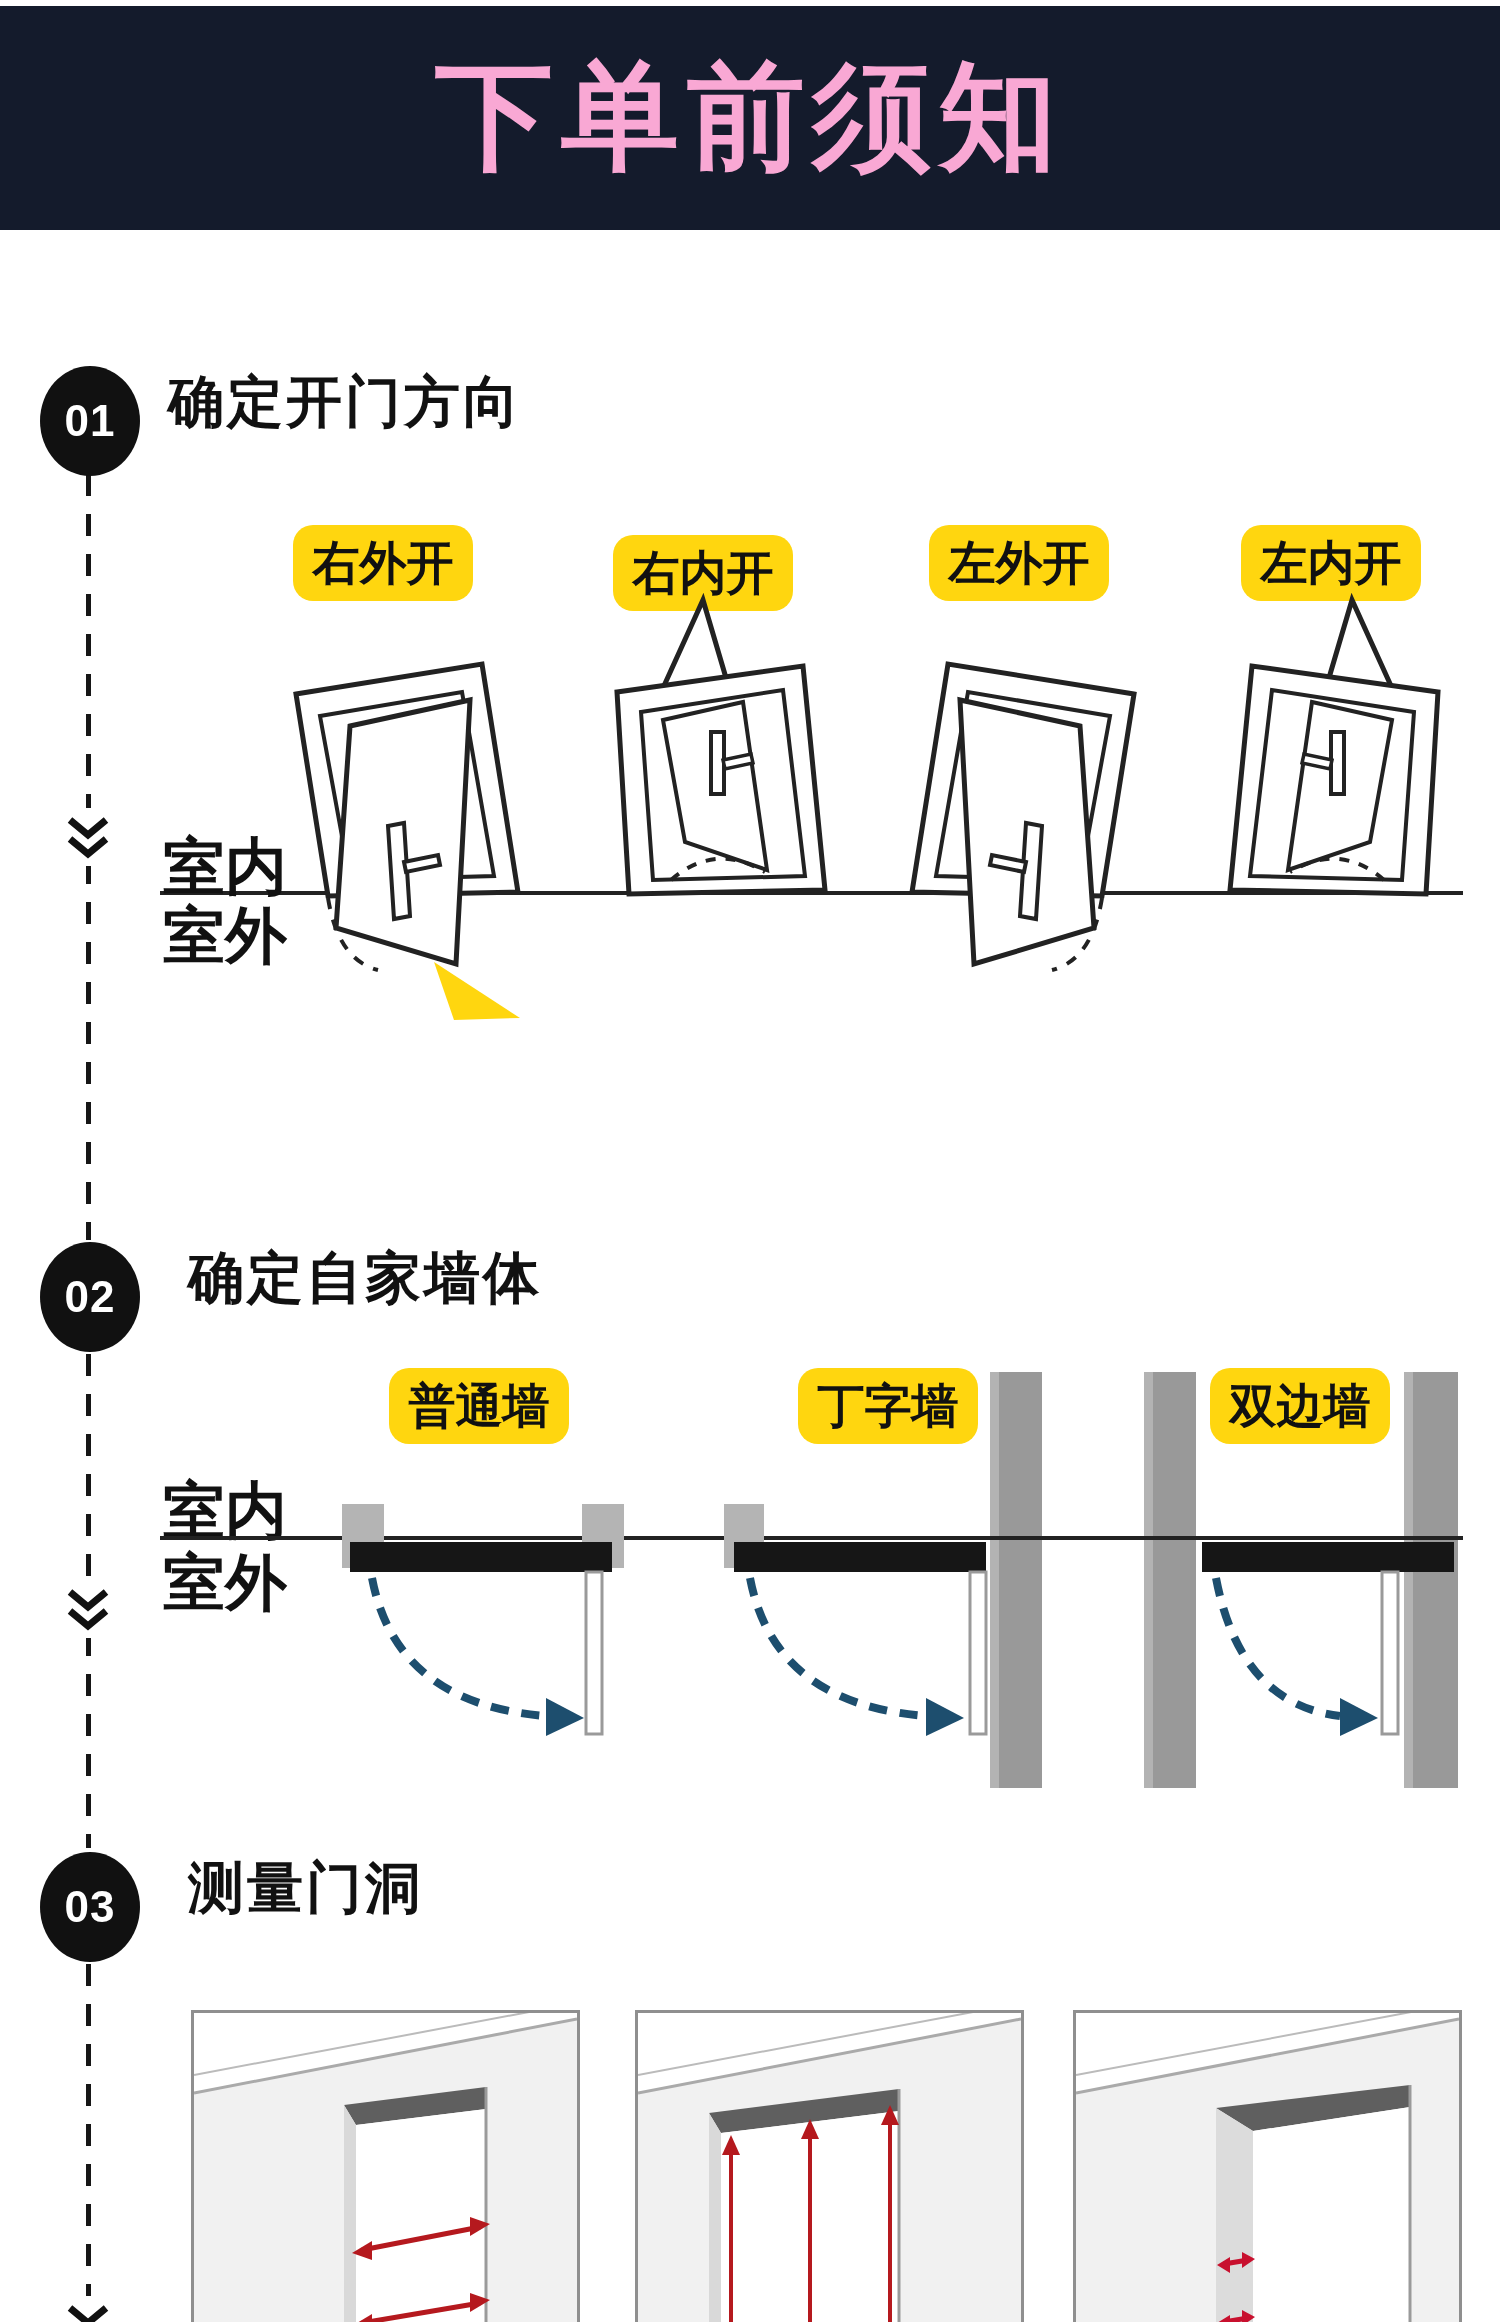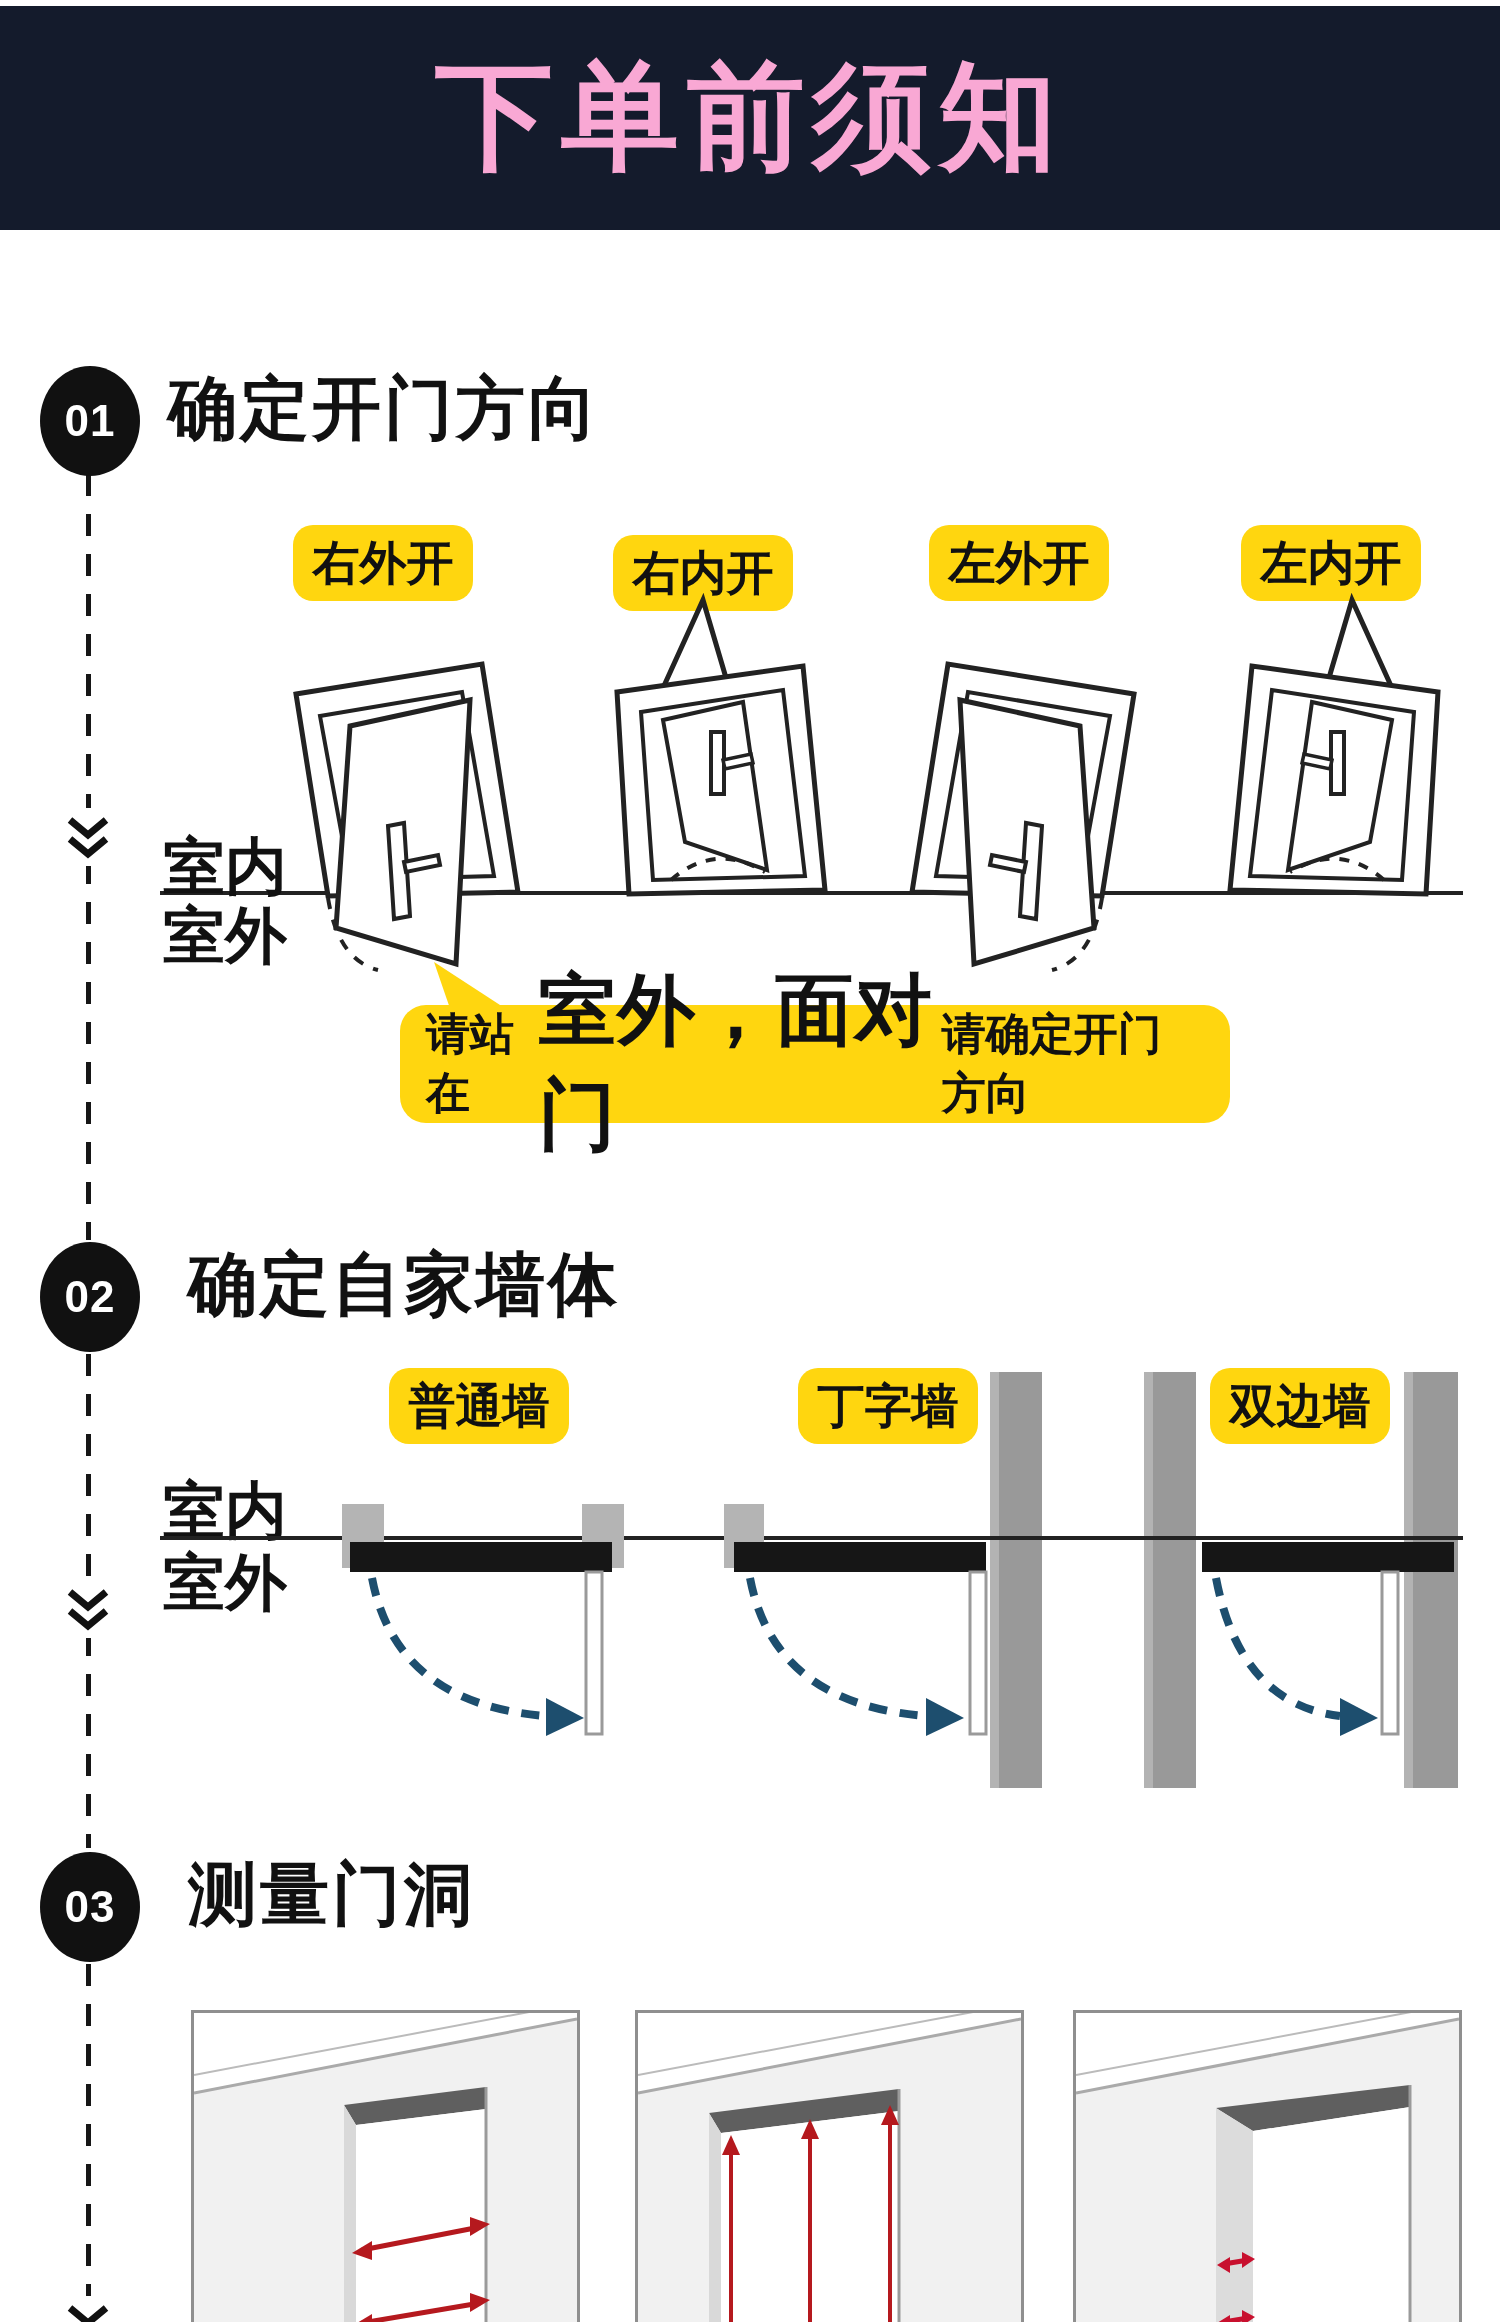--- a/index.html
+++ b/index.html
@@ -11,21 +11,21 @@
   
   .banner{left:0;top:6px;width:1500px;height:224px;background:#141b2c;
     display:flex;align-items:center;justify-content:center;}
   .banner-title{color:#f9a8d4;font-size:118px;font-weight:900;letter-spacing:8px;white-space:nowrap;}
   
   .dash-seg{width:5px;left:86px;background:repeating-linear-gradient(180deg,#161616 0 22px,rgba(0,0,0,0) 22px 40px);}
   .chev-wrap{left:60px;width:56px;background:#fff;padding:4px 0;display:flex;justify-content:center;}
   
   .step-badge{width:100px;height:110px;border-radius:50%;background:#111;color:#fff;
     display:flex;align-items:center;justify-content:center;font-size:44px;font-weight:700;letter-spacing:1px;}
-  .step-title{font-size:69px;font-weight:900;color:#111;letter-spacing:3px;white-space:nowrap;line-height:1;}
+  .step-title{font-size:56px;font-weight:900;color:#111;letter-spacing:3px;white-space:nowrap;line-height:1;}
   
   .pill{background:#ffd60f;border-radius:20px;width:180px;height:76px;display:flex;
     align-items:center;justify-content:center;font-size:47px;font-weight:900;color:#111;white-space:nowrap;}
   .room-label{font-size:62px;font-weight:900;color:#111;line-height:1;white-space:nowrap;}
   .floor-line{height:4px;background:#222;}
   .mirror{transform:scaleX(-1);}
   
   .wall-col{background:linear-gradient(90deg,#b3b3b3 0 9px,#999999 9px 100%);}
   
   .callout{background:#ffd60f;border-radius:26px;display:flex;align-items:center;justify-content:center;
@@ -135,25 +135,20 @@
       <rect x="146" y="152" width="13" height="62" fill="#fff" stroke="#222" stroke-width="4"></rect>
       <polygon points="158,180 186,174 188,183 160,189" fill="#fff" stroke="#222" stroke-width="3.5"></polygon>
       <path d="M106,300 Q150,262 200,292" fill="none" stroke="#222" stroke-width="4" stroke-dasharray="10 10"></path>
     </svg>
   </div>
 
   <div class="abs" style="left:420px;top:960px;">
     <svg width="110" height="60" viewBox="0 0 110 60">
       <polygon points="14,2 100,58 34,60" fill="#ffd60f"></polygon>
     </svg>
-  </div>
-  <div class="abs callout" style="left:400px;top:1005px;width:830px;height:118px;">
-    <span class="small">请站在</span>
-    <span class="big">室外，面对门</span>
-    <span class="small">请确定开门方向</span>
   </div>
 
   <div class="abs step-badge" style="left:40px;top:1242px;">
     <span>02</span>
   </div>
   <div class="abs step-title" style="left:188px;top:1250px;text-align:right;">确定自家墙体</div>
 
   <div class="abs pill" style="left:389px;top:1368px;align-items:center;">
     <span>普通墙</span>
   </div>

